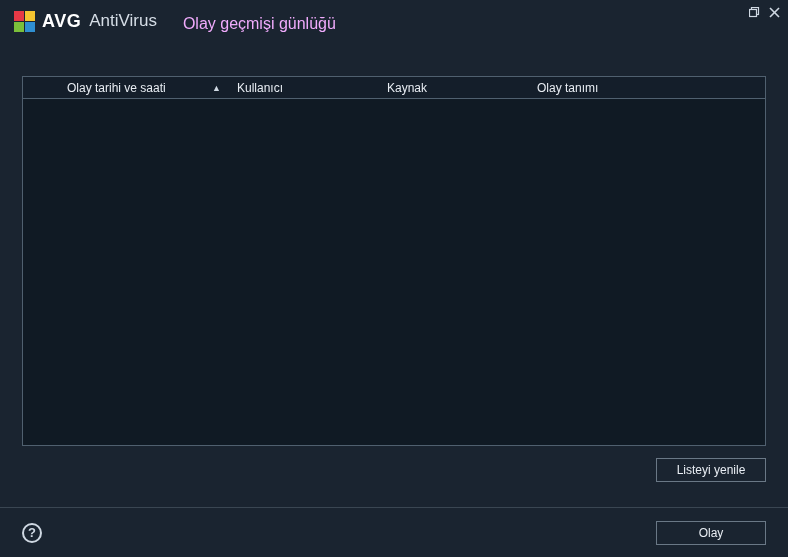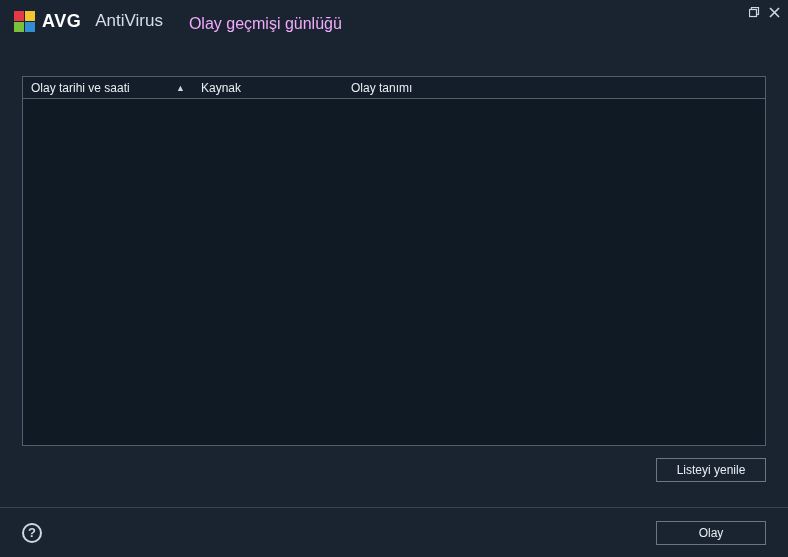--- a/index.html
+++ b/index.html
@@ -26,21 +26,21 @@
   .logo-name {
     font-size: 18px;
     font-weight: 700;
     letter-spacing: 0.5px;
     color: #fff;
   }
   .logo-sub {
     font-size: 17px;
     font-weight: 300;
     color: #d5dde6;
-    margin-left: 8px;
+    margin-left: 2px;
   }
   .window-title {
     font-size: 16px;
     font-weight: 400;
     color: #f0abfc;
     margin-left: 26px;
   }
   .window-controls {
     position: absolute;
     right: 6px;
@@ -74,21 +74,21 @@
     height: 22px;
   }
   .col {
     font-size: 12px;
     color: #e8edf3;
     padding: 3px 8px;
     display: flex;
     align-items: center;
     white-space: nowrap;
   }
-  .col1 { width: 170px; }
+  .col1 { width: 170px; margin-left: 36px; }
   .col2 { width: 150px; }
   .col3 { width: 150px; }
   .col4 { flex: 1; }
   .sort-arrow {
     margin-left: auto;
     font-size: 9px;
     color: #cfd8e2;
   }
   .list-body {
     flex: 1;
@@ -171,20 +171,23 @@
   </div>
 </div>
 
 <div class="content-area">
   <div class="list-panel">
     <div class="list-header">
       <div class="col col1">
         <span>Olay tarihi ve saati</span>
         <span class="sort-arrow">▲</span>
       </div>
+      <div class="col col2">
+        <span>Kullanıcı</span>
+      </div>
       <div class="col col3">
         <span>Kaynak</span>
       </div>
       <div class="col col4">
         <span>Olay tanımı</span>
       </div>
     </div>
     <div class="list-body"></div>
   </div>
 </div>

